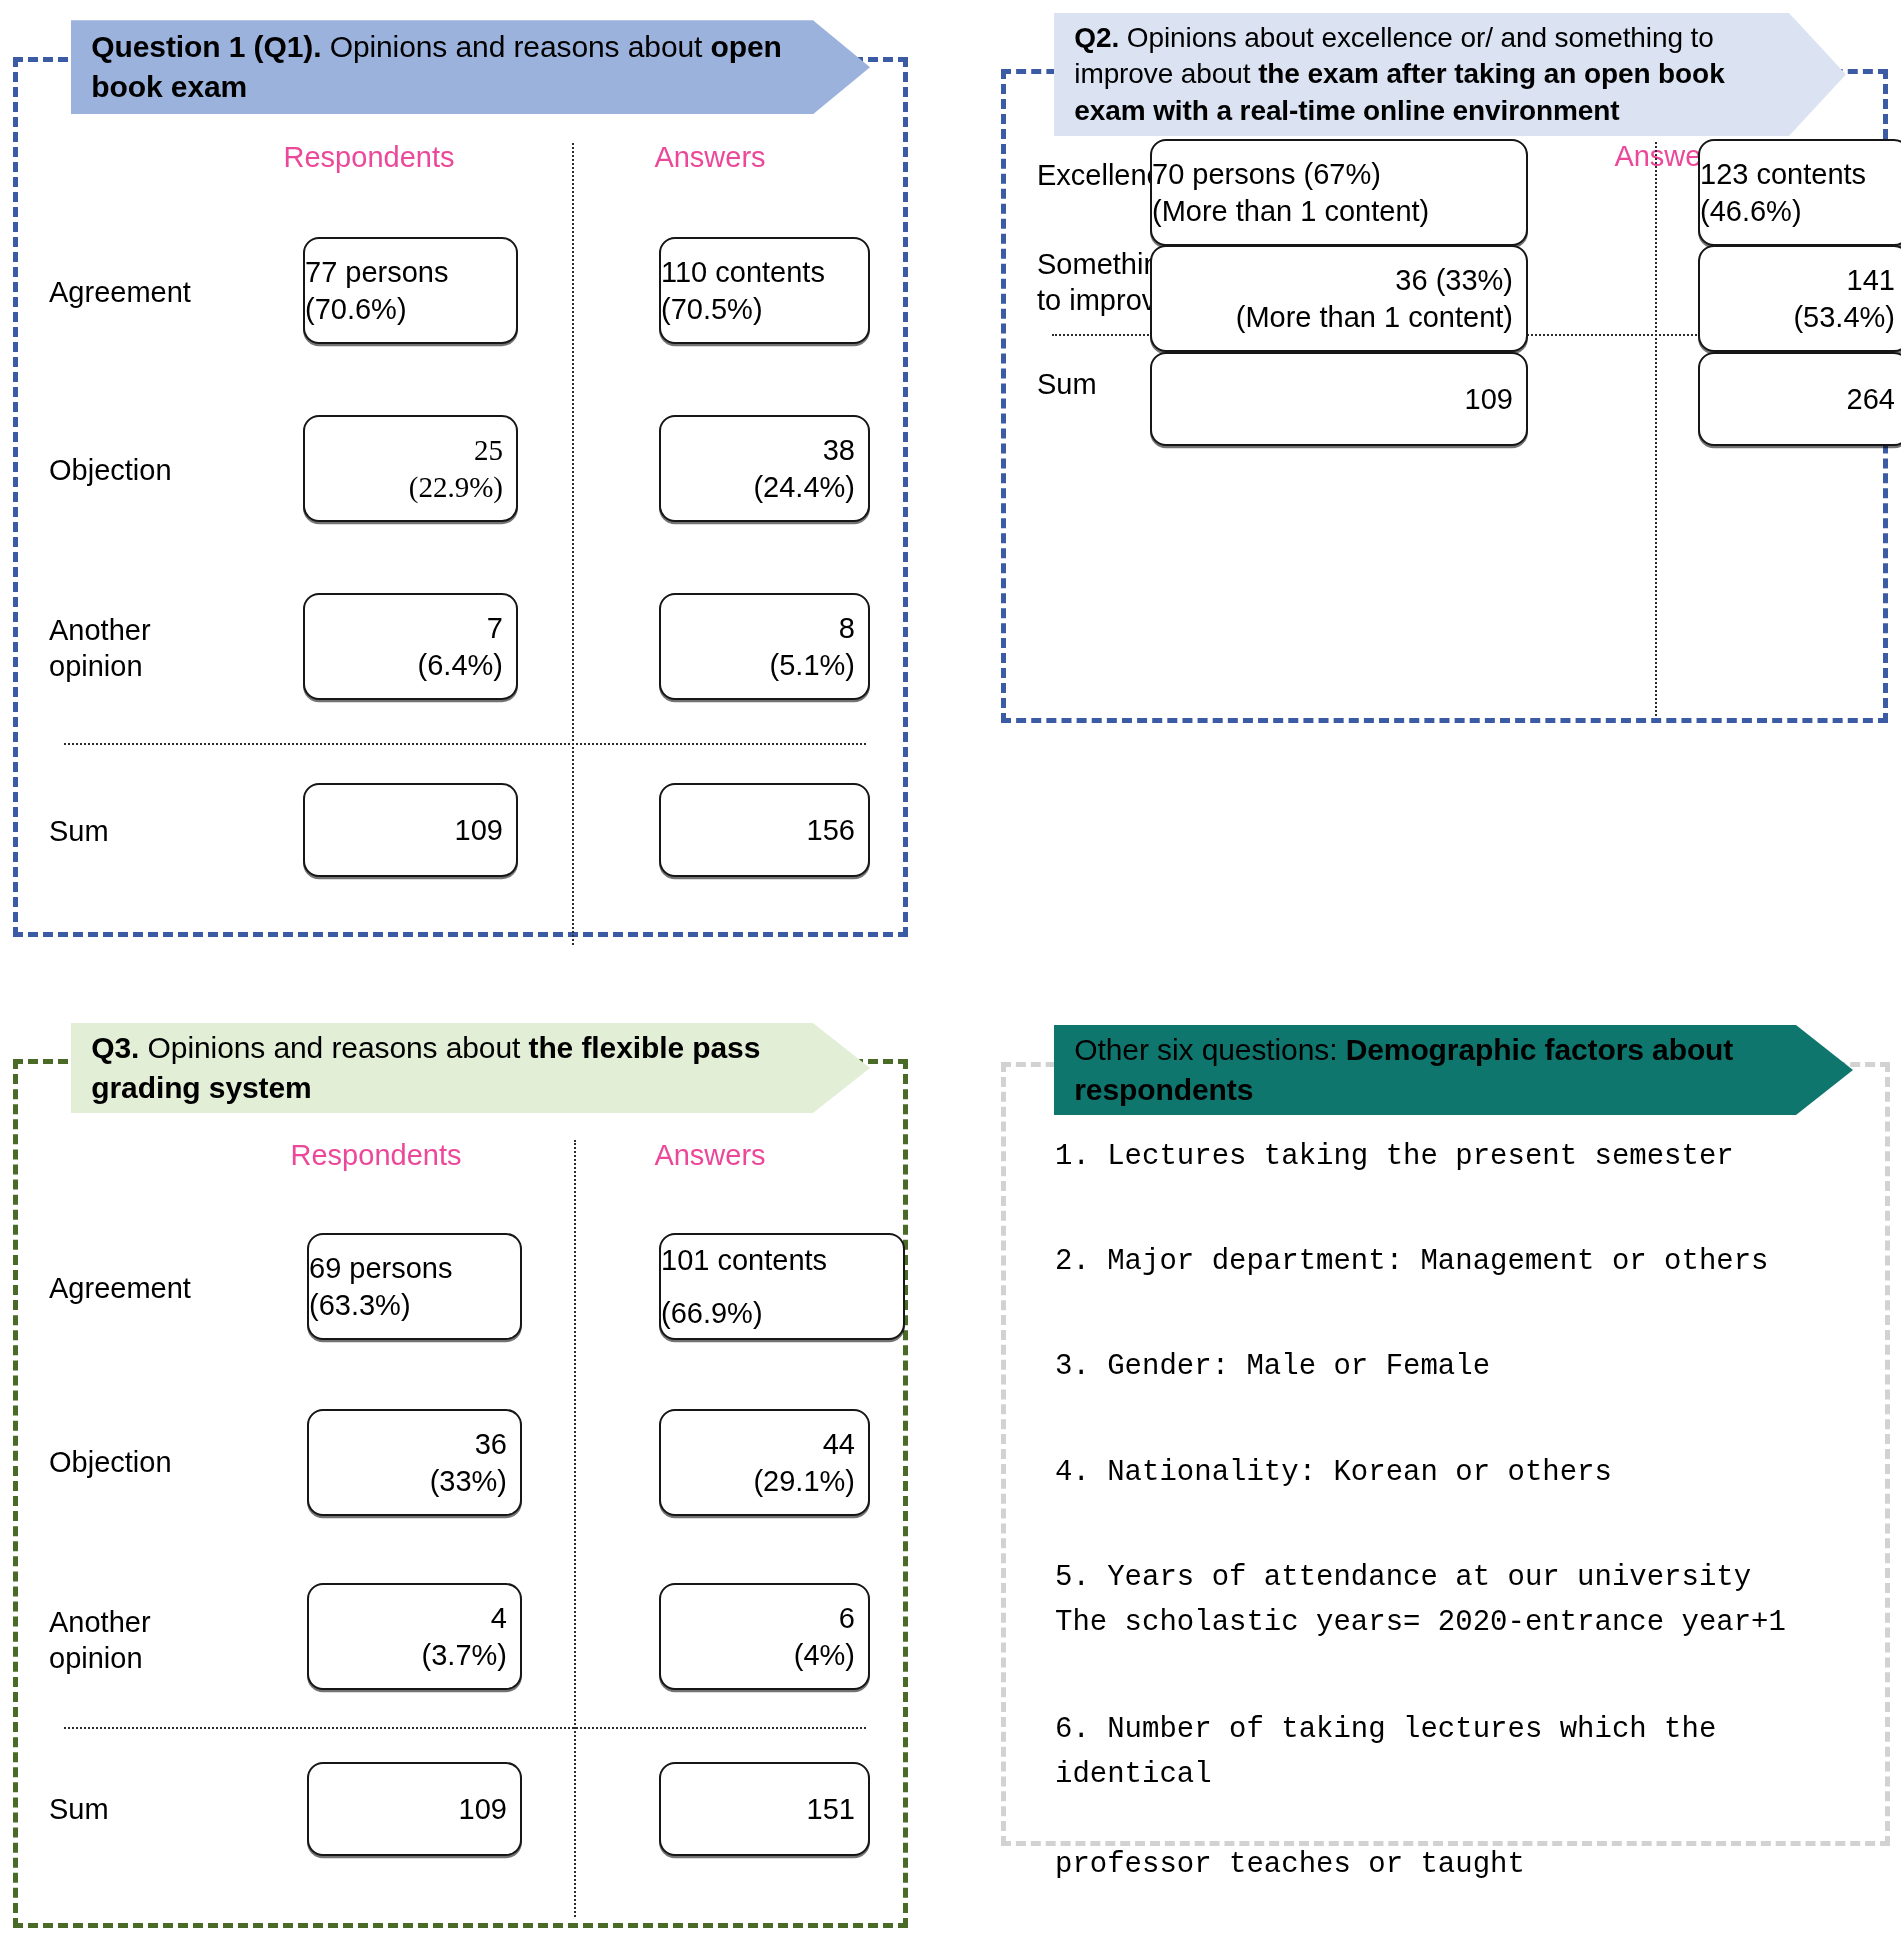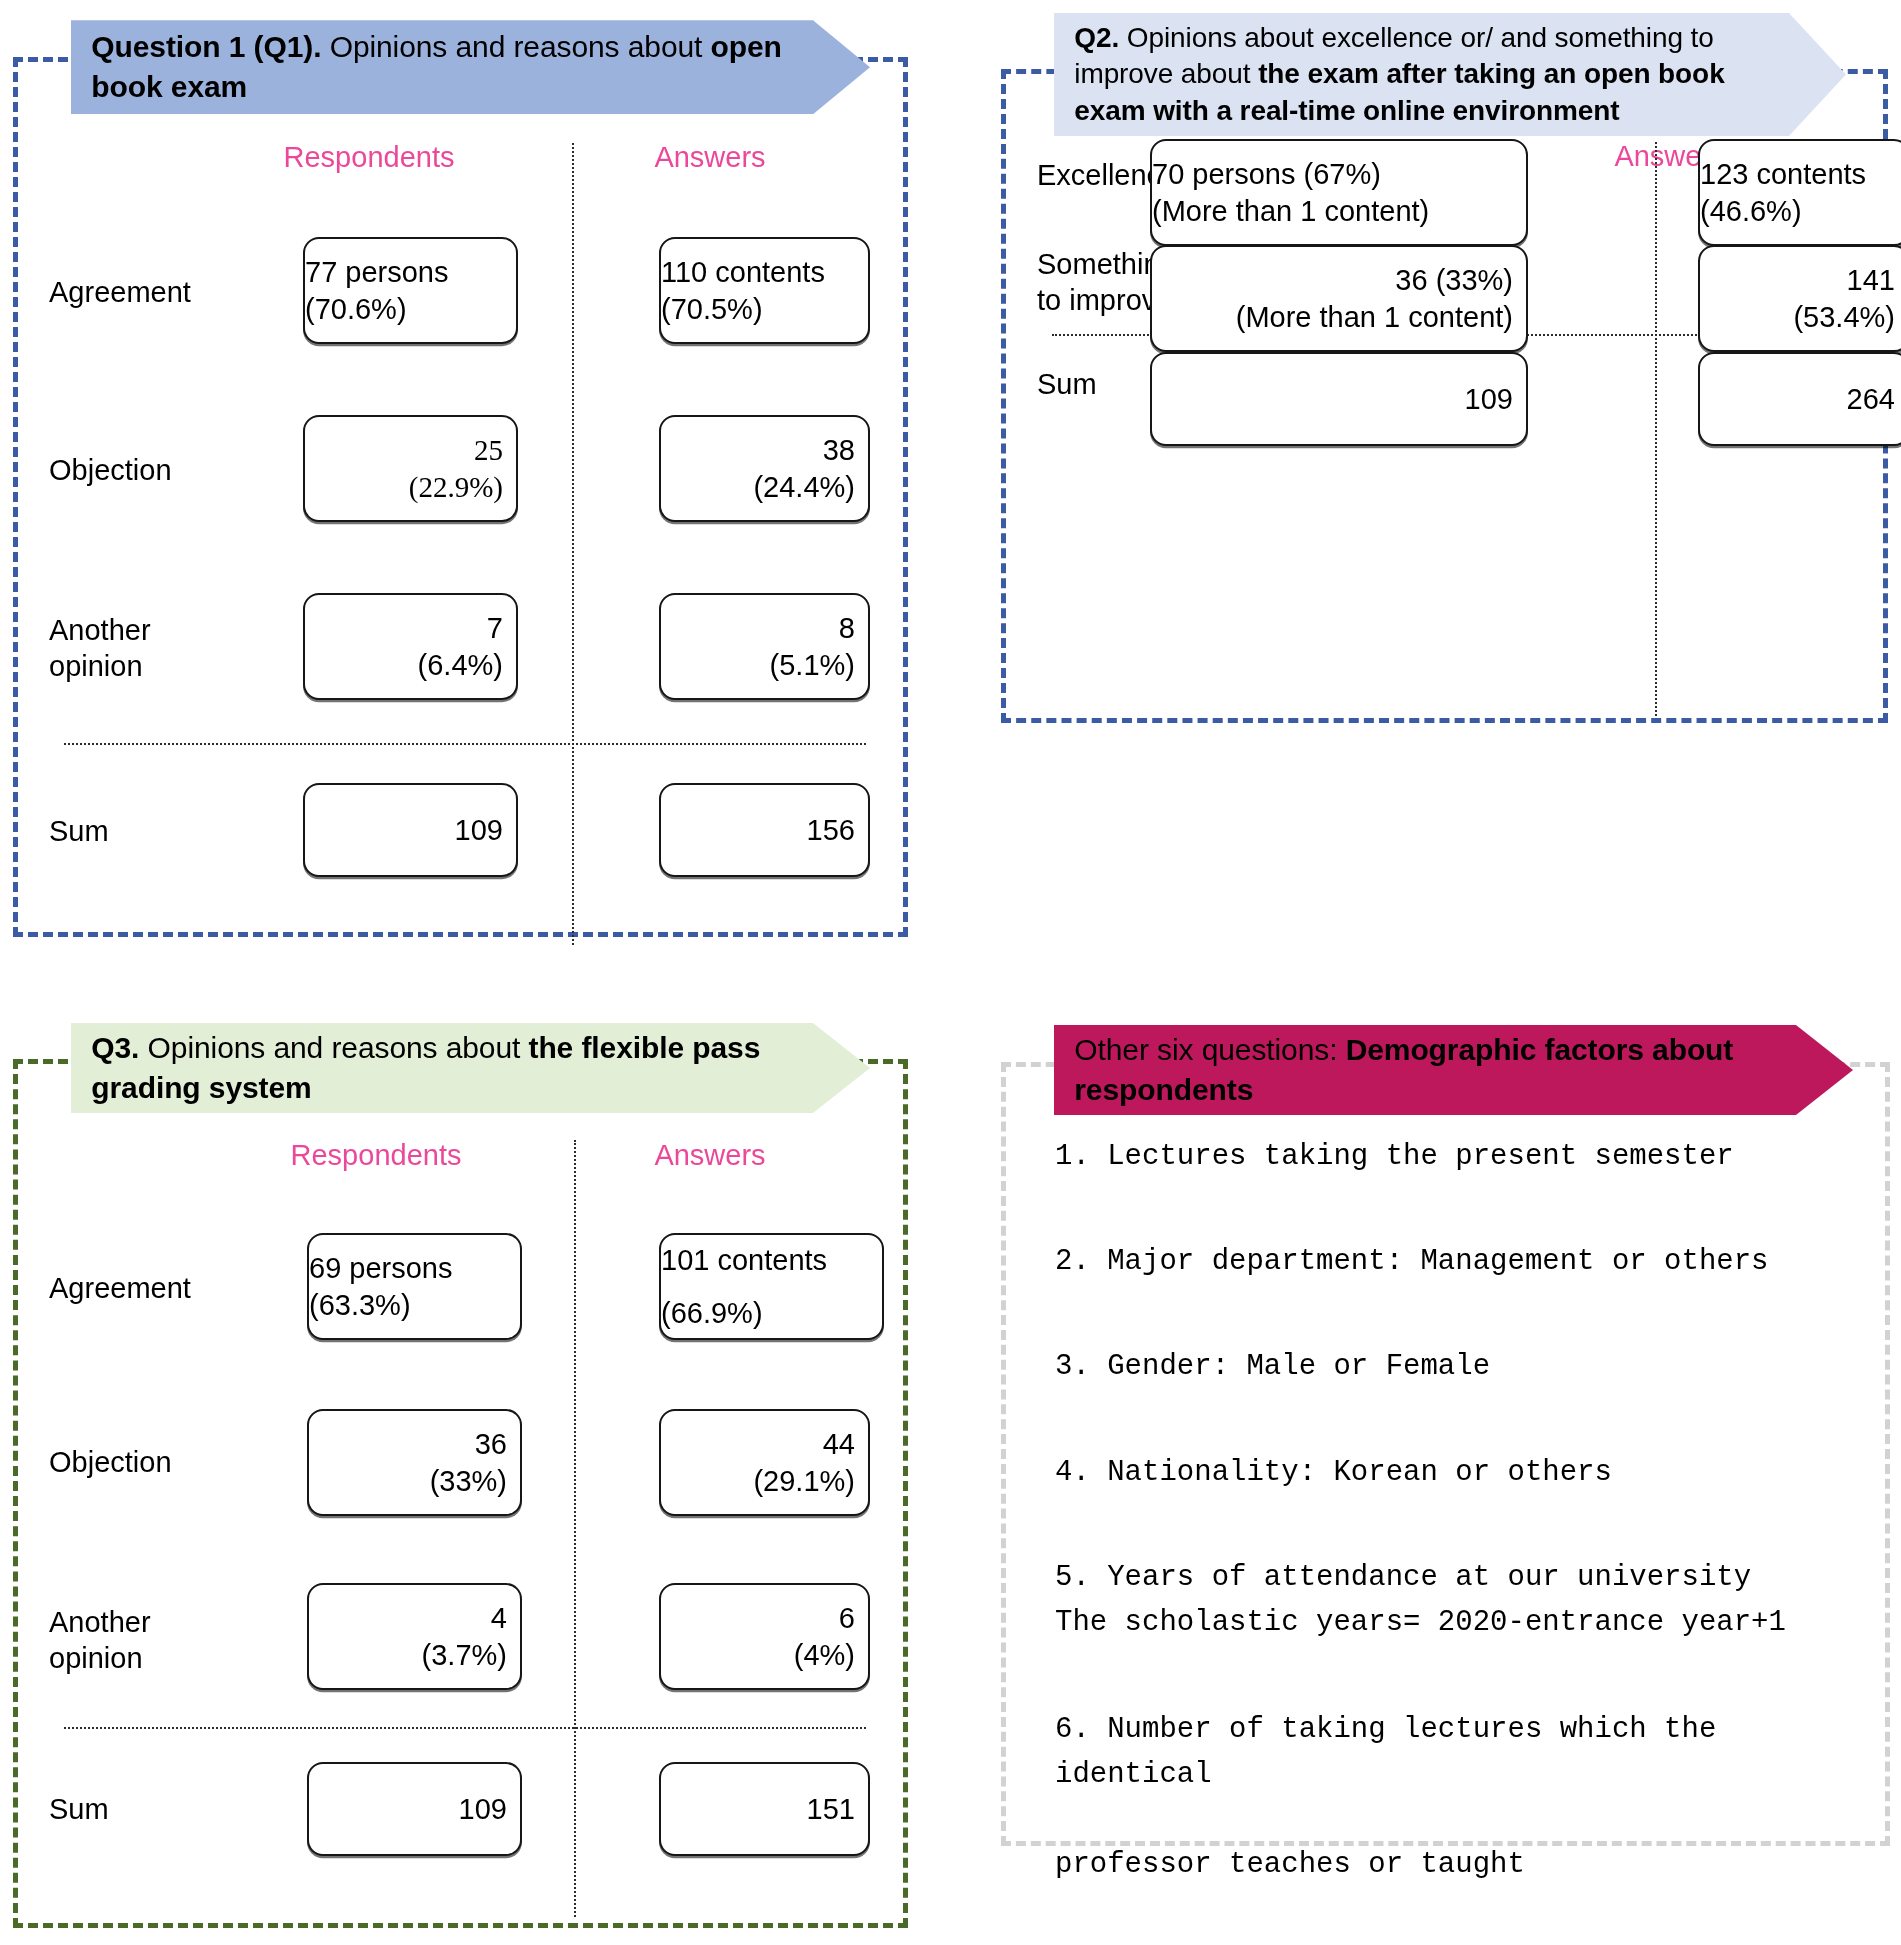--- a/index.html
+++ b/index.html
@@ -55,21 +55,21 @@
     line-height: 1.33;
     letter-spacing: -0.1px;
     font-weight: 400;
     color: #000;
   }
   .banner-text b { font-weight: 700; }
 
   .banner.c-blue   { background: #9bb2dd; }
   .banner.c-ltblue { background: #dbe3f3; }
   .banner.c-green  { background: #e3eed7; }
-  .banner.c-grey   { background: #be185d; }
+  .banner.c-grey   { background: #0f766e; }
 
   
   .tbl {
     position: absolute;
     box-sizing: border-box;
   }
   .colhead {
     position: absolute;
     font-size: 29px;
     text-align: center;
@@ -252,21 +252,21 @@
     <div class="colhead" style="left:581px; top:80px; width:232px;">Answers</div>
 
     <div class="vdivider" style="left:561px; top:81px; height:777px;"></div>
     <div class="hdivider" style="left:51px; top:668px; width:802px;"></div>
 
     <div class="rowlabel" style="left:36px; top:212px; width:174px;">Agreement</div>
     <div class="cellbox align-center" style="left:294px; top:174px; width:215px; height:107px;">
       <span class="ln">69 persons</span>
       <span class="ln">(63.3%)</span>
     </div>
-    <div class="cellbox align-center" style="left:646px; top:174px; width:225px; height:107px;gap:16px;">
+    <div class="cellbox align-center" style="left:646px; top:174px; width:246px; height:107px;gap:16px;">
       <span class="ln">101 contents</span>
       <span class="ln">(66.9%)</span>
     </div>
 
     <div class="rowlabel" style="left:36px; top:386px; width:174px;">Objection</div>
     <div class="cellbox align-right" style="left:294px; top:350px; width:215px; height:107px;">
       <span class="ln">36</span>
       <span class="ln">(33%)</span>
     </div>
     <div class="cellbox align-right" style="left:646px; top:350px; width:211px; height:107px;">

